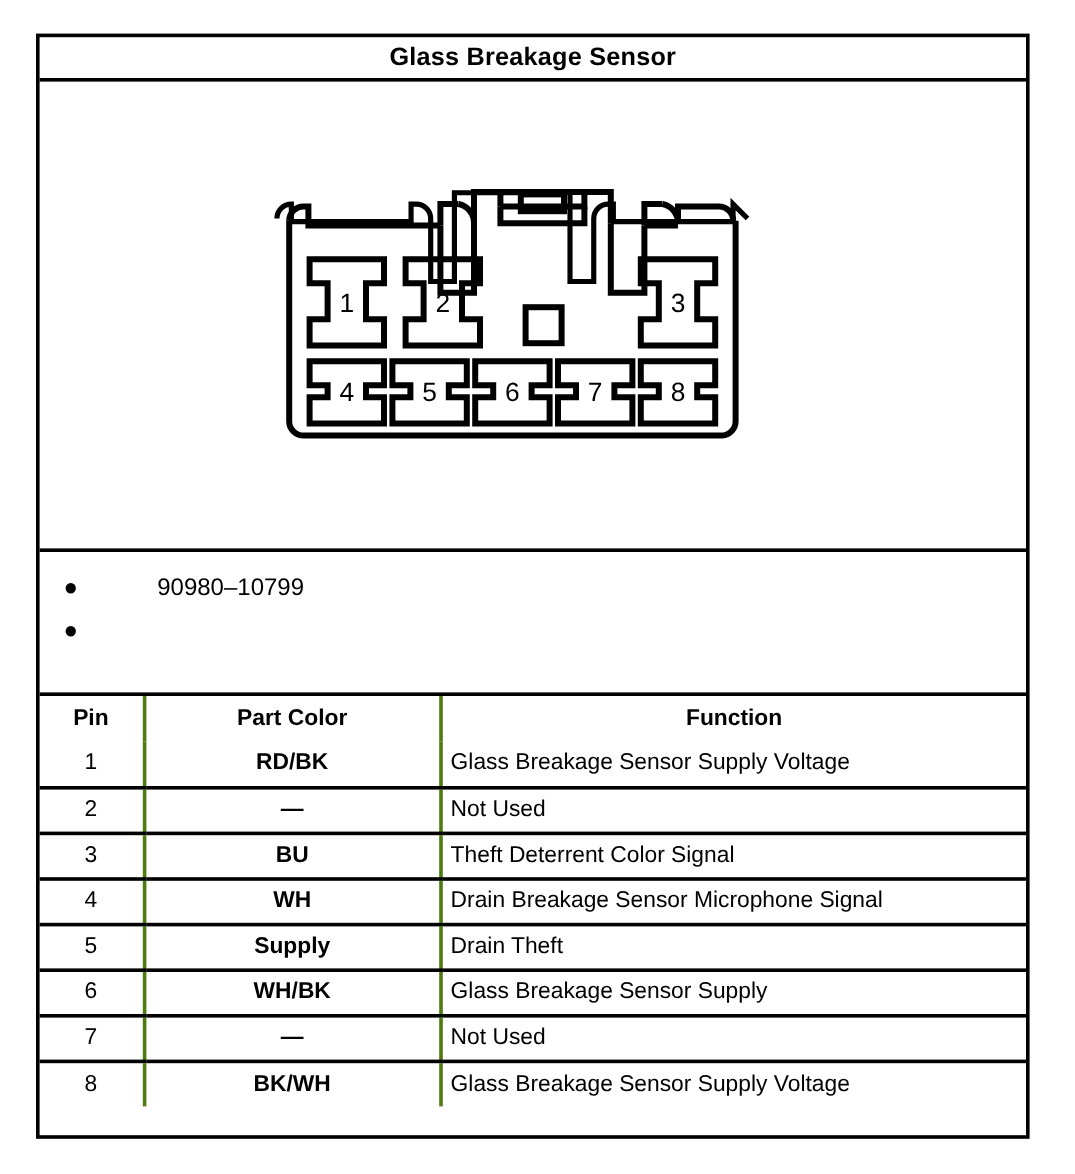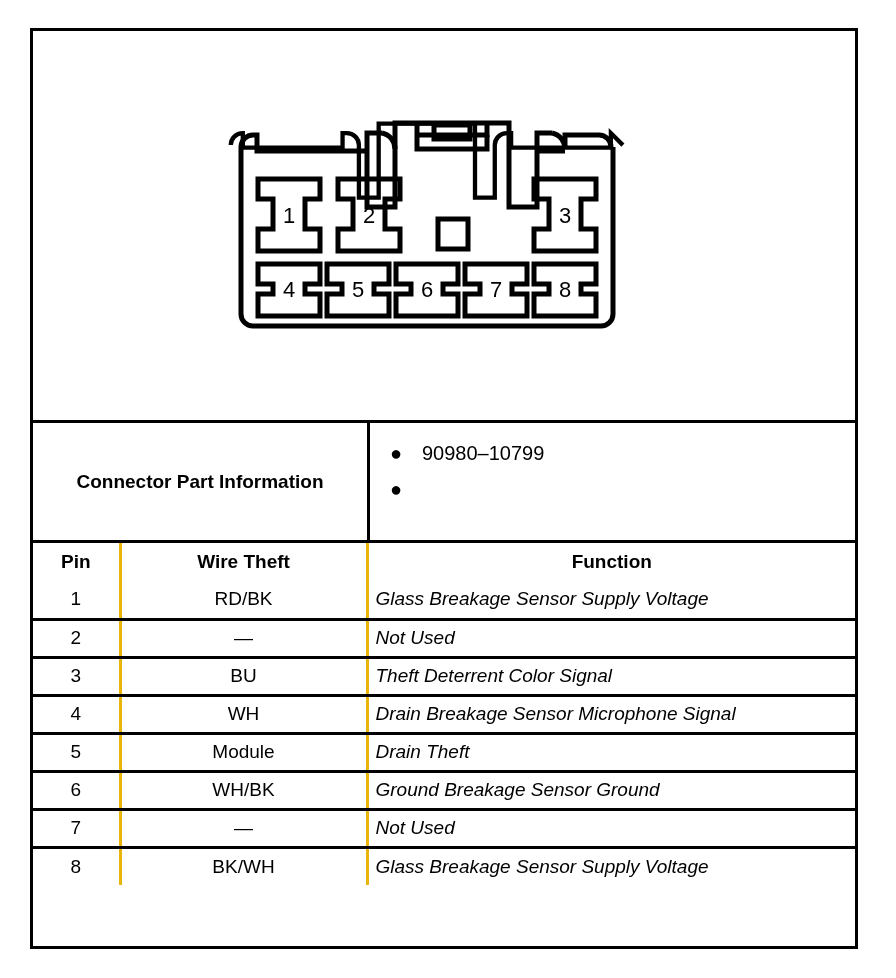--- a/index.html
+++ b/index.html
@@ -95,70 +95,73 @@
   }
   .bullet-dot {
     width: 52px;
     text-align: center;
     font-size: 20px;
     line-height: 1;
     flex: none;
   }
   .bullet-text {
     font-size: 20px;
+    margin-left: 46px;
   }
 
   
   .pin-table {
     width: 100%;
     border-collapse: collapse;
     table-layout: fixed;
   }
   .pin-table th,
   .pin-table td {
     border-top: 0;
     border-bottom: 3px solid #000;
-    border-right: 3px solid #eab308;
+    border-right: 3px solid #4d7c0f;
     height: 38px;
     box-sizing: border-box;
     padding: 0;
   }
   .pin-table tr:last-child th,
   .pin-table tr:last-child td {
     border-bottom: 0;
   }
   .pin-table th:last-child,
   .pin-table td:last-child {
     border-right: 0;
   }
   .col-pin   { width: 87px; }
-  .col-wire  { width: 247px; }
+  .col-wire  { width: 247px; font-weight: bold; }
   .col-func  { width: auto; }
 
   .pin-table thead th {
     font-size: 19px;
     font-weight: bold;
     text-align: center;
   }
   .cell-center {
     text-align: center;
     font-size: 19px;
   }
   .cell-left {
     text-align: left;
     font-size: 19px;
     padding-left: 7px !important;
-    font-style: italic;
   }
 </style>
 </head>
 <body>
 
 <div id="sheet">
 
+  <div class="title-band">
+    <div class="title-text">Glass Breakage Sensor</div>
+  </div>
 
   <div class="figure-band">
     <div class="figure-wrap">
       <svg width="400" height="250" viewBox="0 0 400 250" xmlns="http://www.w3.org/2000/svg">
         <g fill="none" stroke="#000" stroke-width="5" stroke-linejoin="miter" stroke-linecap="butt">
 
           <path d="M 16 42
                    A 14 14 0 0 1 30 28
                    L 30 45
                    L 146 45
@@ -235,39 +238,36 @@
           <text x="131" y="188">5</text>
           <text x="200" y="188">6</text>
           <text x="269" y="188">7</text>
           <text x="338" y="188">8</text>
         </g>
       </svg>
     </div>
   </div>
 
   <div class="partinfo-band">
-    <div class="partinfo-label">
-      <span>Connector Part Information</span>
-    </div>
     <div class="partinfo-values">
       <div class="bullet-row">
         <span class="bullet-dot">●</span>
         <span class="bullet-text">90980–10799</span>
       </div>
       <div class="bullet-row">
         <span class="bullet-dot">●</span>
       </div>
     </div>
   </div>
 
   <table class="pin-table">
     <thead>
       <tr>
         <th class="col-pin">Pin</th>
-        <th class="col-wire">Wire Theft</th>
+        <th class="col-wire">Part Color</th>
         <th class="col-func">Function</th>
       </tr>
     </thead>
     <tbody>
       <tr>
         <td class="cell-center col-pin">1</td>
         <td class="cell-center col-wire">RD/BK</td>
         <td class="cell-left   col-func">Glass Breakage Sensor Supply Voltage</td>
       </tr>
       <tr>
@@ -280,27 +280,27 @@
         <td class="cell-center col-wire">BU</td>
         <td class="cell-left   col-func">Theft Deterrent Color Signal</td>
       </tr>
       <tr>
         <td class="cell-center col-pin">4</td>
         <td class="cell-center col-wire">WH</td>
         <td class="cell-left   col-func">Drain Breakage Sensor Microphone Signal</td>
       </tr>
       <tr>
         <td class="cell-center col-pin">5</td>
-        <td class="cell-center col-wire">Module</td>
+        <td class="cell-center col-wire">Supply</td>
         <td class="cell-left   col-func">Drain Theft</td>
       </tr>
       <tr>
         <td class="cell-center col-pin">6</td>
         <td class="cell-center col-wire">WH/BK</td>
-        <td class="cell-left   col-func">Ground Breakage Sensor Ground</td>
+        <td class="cell-left   col-func">Glass Breakage Sensor Supply</td>
       </tr>
       <tr>
         <td class="cell-center col-pin">7</td>
         <td class="cell-center col-wire">—</td>
         <td class="cell-left   col-func">Not Used</td>
       </tr>
       <tr>
         <td class="cell-center col-pin">8</td>
         <td class="cell-center col-wire">BK/WH</td>
         <td class="cell-left   col-func">Glass Breakage Sensor Supply Voltage</td>

